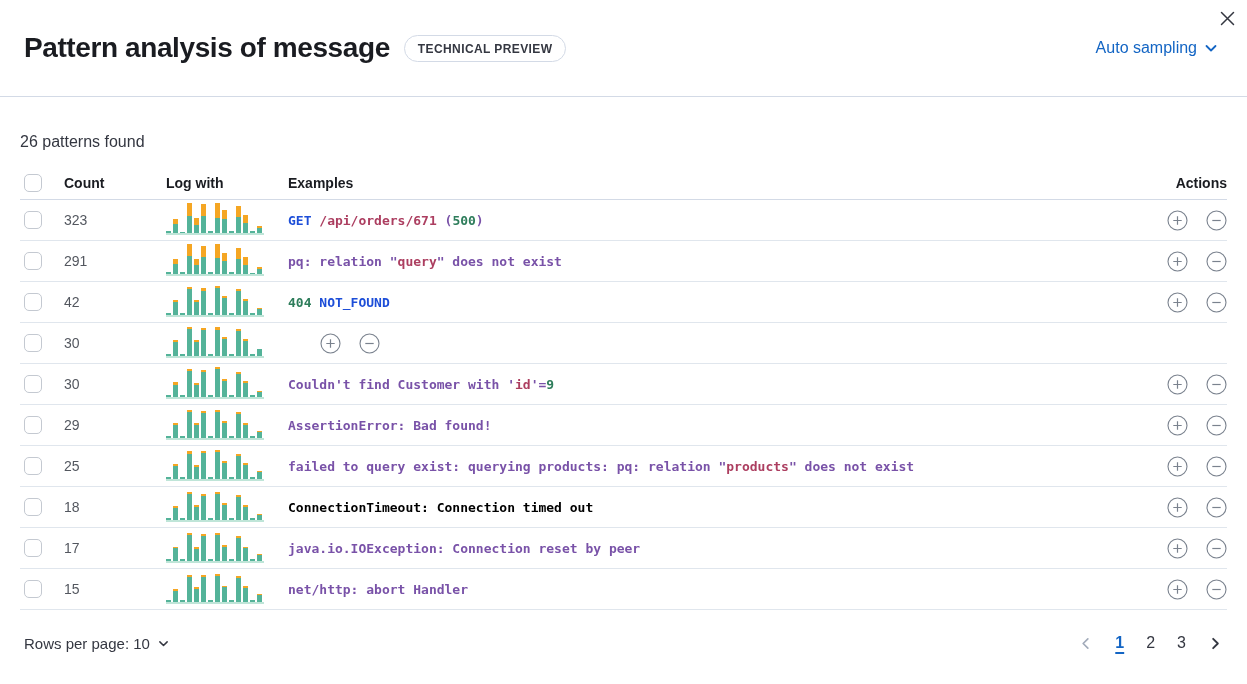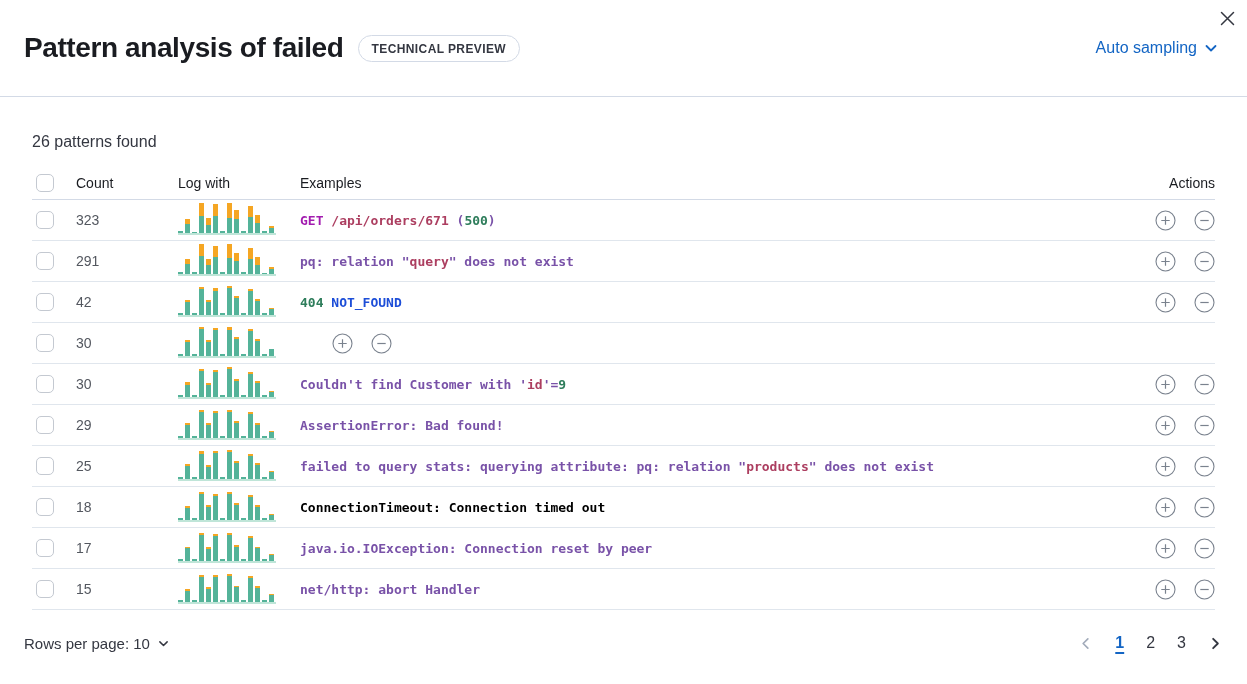--- a/index.html
+++ b/index.html
@@ -13,26 +13,26 @@
   .page-title { font-size:28px; font-weight:700; color:#1a1c21; letter-spacing:-0.4px; }
   .beta-badge { margin-left:14px; border:1px solid #d3dae6; border-radius:15px;
     padding:6px 13px 5px; font-size:12px; font-weight:700; letter-spacing:.4px;
     color:#343741; text-transform:uppercase; white-space:nowrap; }
   .sampling { margin-left:auto; display:flex; align-items:center; gap:6px;
     font-size:16px; cursor:pointer; }
   .close-btn { position:absolute; top:4px; right:6px; width:28px; height:28px;
     display:flex; align-items:center; justify-content:center; cursor:pointer; background:none; border:none; }
 
   
-  .flyout-body { padding:0 32px; }
+  .flyout-body { padding:0 20px; }
   .summary { margin-top:36px; font-size:16px; color:#343741; }
 
   .table { margin-top:16px; }
   .thead { display:flex; align-items:center; height:33px; border-bottom:1px solid #d3dae6; }
-  .thead .label { font-size:14px; font-weight:400; color:#1a1c21; }
+  .thead .label { font-size:14px; font-weight:700; color:#1a1c21; }
   .col-cb { width:44px; display:flex; align-items:center; padding-left:4px; }
   .col-count { width:102px; }
   .col-rate { width:122px; }
   .col-ex { flex:1; min-width:0; }
   .col-actions { width:92px; text-align:right; }
 
   .row { display:flex; align-items:center; height:41px; border-bottom:1px solid #e0e6ed; }
   .checkbox { width:18px; height:18px; border:1px solid #c4c9d1; border-radius:5px;
     background:#fff; display:inline-block; cursor:pointer; }
   .cell-count { font-size:14px; color:#53575f; }
@@ -65,21 +65,21 @@
 
 <div class="flyout">
 
   <button class="close-btn" aria-label="close">
     <svg width="15" height="15" viewBox="0 0 15 15">
         <path d="M1.5 1.5 L13.5 13.5 M13.5 1.5 L1.5 13.5" stroke="#343741" stroke-width="1.5" fill="none" stroke-linecap="round"></path>
       </svg>
   </button>
 
   <div class="flyout-header">
-    <span class="page-title">Pattern analysis of failed</span>
+    <span class="page-title">Pattern analysis of message</span>
     <span class="beta-badge">TECHNICAL PREVIEW</span>
     <span class="sampling" style="color:#1365c4;">
       <span>Auto sampling</span>
       <span style="display:flex;">
         <svg width="16" height="16" viewBox="0 0 16 16">
             <path d="M3.5 6 L8 10.5 L12.5 6" stroke="#1365c4" stroke-width="1.8" fill="none" stroke-linecap="round" stroke-linejoin="round"></path>
           </svg>
       </span>
     </span>
   </div>
@@ -156,21 +156,21 @@
                 <span class="bar">
        <span class="seg-o" style="height:0px;background:#f5a623"></span>
        <span class="seg-g" style="height:2px;background:#54b399"></span>
      </span>
                 <span class="bar">
        <span class="seg-o" style="height:2px;background:#f5a623"></span>
        <span class="seg-g" style="height:5px;background:#54b399"></span>
      </span>
               </span>
             </span>
-     <span class="col-ex cell-ex"><span style="color:#a21caf">GET </span><span style="color:#ac3e60">/api/orders/671</span><span style="color:#7952a8"> (</span><span style="color:#2e7d5b">500</span><span style="color:#7952a8">)</span></span>
+     <span class="col-ex cell-ex"><span style="color:#1d4ed8">GET </span><span style="color:#ac3e60">/api/orders/671</span><span style="color:#7952a8"> (</span><span style="color:#2e7d5b">500</span><span style="color:#7952a8">)</span></span>
      <span class="col-actions cell-actions">
        <button class="action-btn" aria-label="filter for pattern"><span><svg width="21" height="21" viewBox="0 0 21 21">
      <circle cx="10.5" cy="10.5" r="9.5" fill="none" stroke="#7a828e" stroke-width="1.1"></circle>
      <path d="M10.5 6.3v8.4M6.3 10.5h8.4" stroke="#7a828e" stroke-width="1.2"></path>
    </svg></span></button>
        <button class="action-btn" aria-label="filter out pattern"><span><svg width="21" height="21" viewBox="0 0 21 21">
      <circle cx="10.5" cy="10.5" r="9.5" fill="none" stroke="#7a828e" stroke-width="1.1"></circle>
      <path d="M6.3 10.5h8.4" stroke="#7a828e" stroke-width="1.2"></path>
    </svg></span></button>
      </span>
@@ -617,21 +617,21 @@
                 <span class="bar">
        <span class="seg-o" style="height:0px;background:#f5a623"></span>
        <span class="seg-g" style="height:2px;background:#54b399"></span>
      </span>
                 <span class="bar">
        <span class="seg-o" style="height:1px;background:#f5a623"></span>
        <span class="seg-g" style="height:7px;background:#54b399"></span>
      </span>
               </span>
             </span>
-     <span class="col-ex cell-ex"><span style="color:#7952a8">failed to query stats: querying attribute: pq: relation "</span><span style="color:#ac3e60">products</span><span style="color:#7952a8">" does not exist</span></span>
+     <span class="col-ex cell-ex"><span style="color:#7952a8">failed to query exist: querying products: pq: relation "</span><span style="color:#ac3e60">products</span><span style="color:#7952a8">" does not exist</span></span>
      <span class="col-actions cell-actions">
        <button class="action-btn" aria-label="filter for pattern"><span><svg width="21" height="21" viewBox="0 0 21 21">
      <circle cx="10.5" cy="10.5" r="9.5" fill="none" stroke="#7a828e" stroke-width="1.1"></circle>
      <path d="M10.5 6.3v8.4M6.3 10.5h8.4" stroke="#7a828e" stroke-width="1.2"></path>
    </svg></span></button>
        <button class="action-btn" aria-label="filter out pattern"><span><svg width="21" height="21" viewBox="0 0 21 21">
      <circle cx="10.5" cy="10.5" r="9.5" fill="none" stroke="#7a828e" stroke-width="1.1"></circle>
      <path d="M6.3 10.5h8.4" stroke="#7a828e" stroke-width="1.2"></path>
    </svg></span></button>
      </span>

